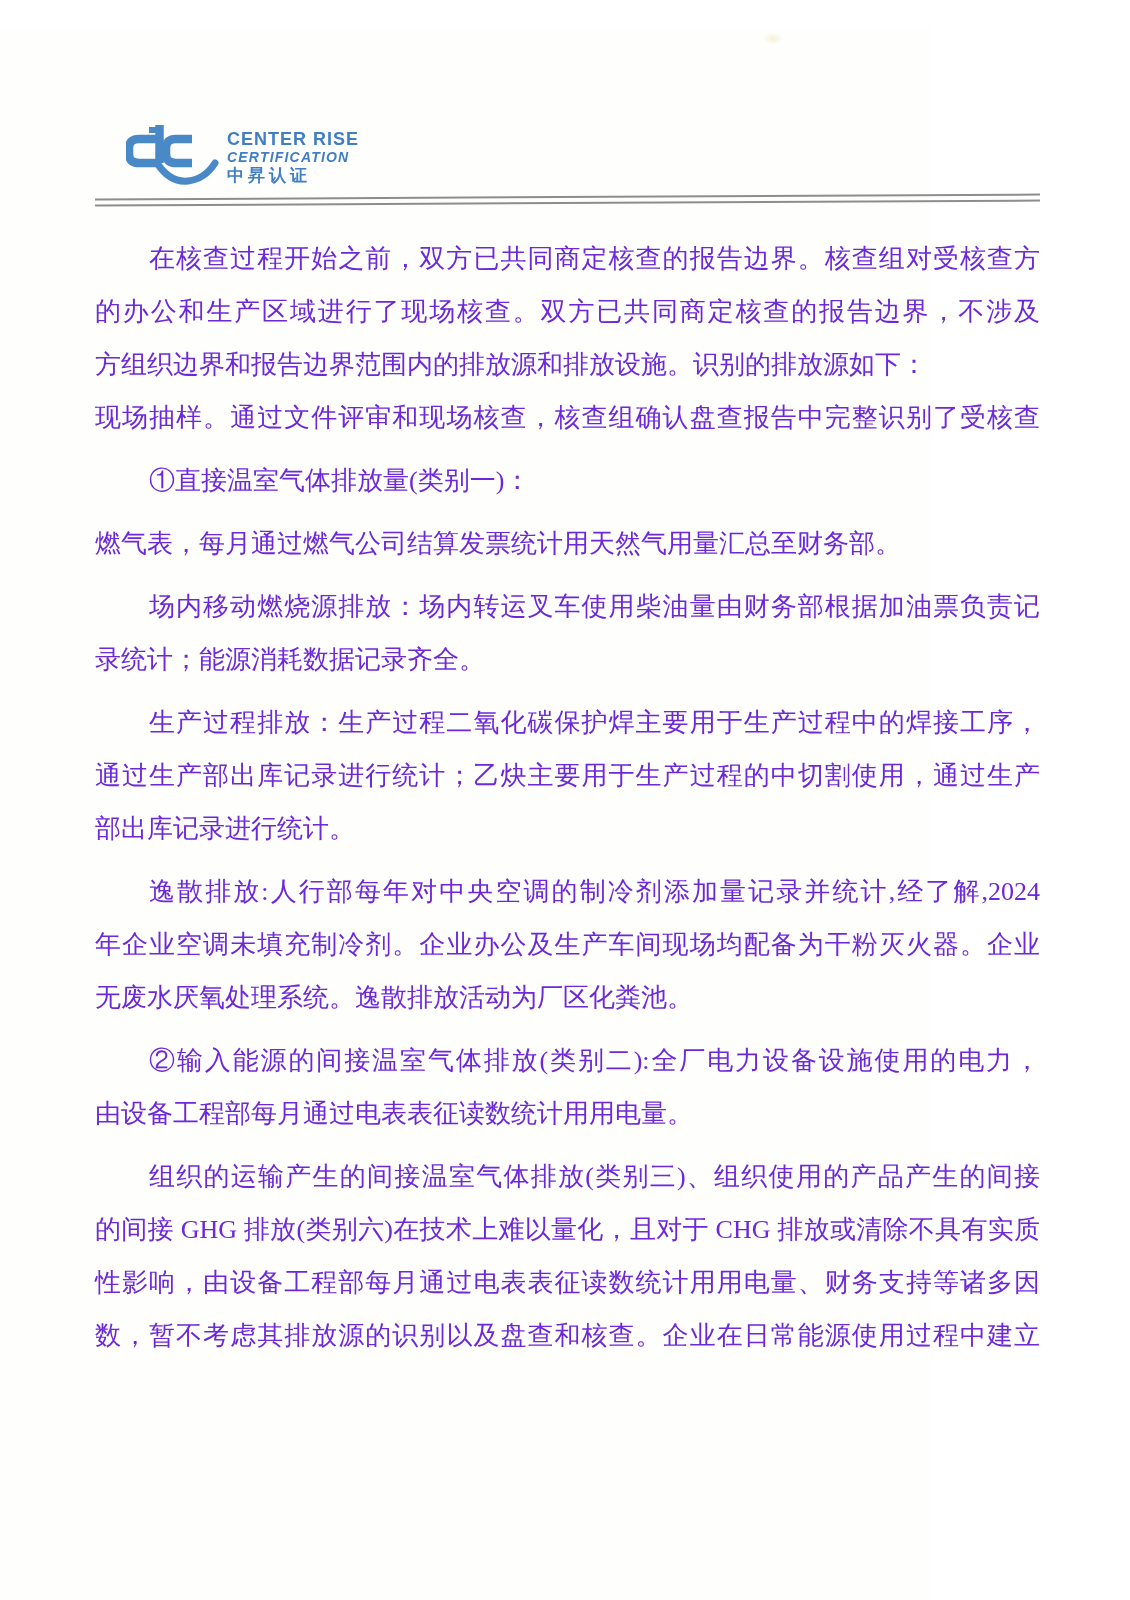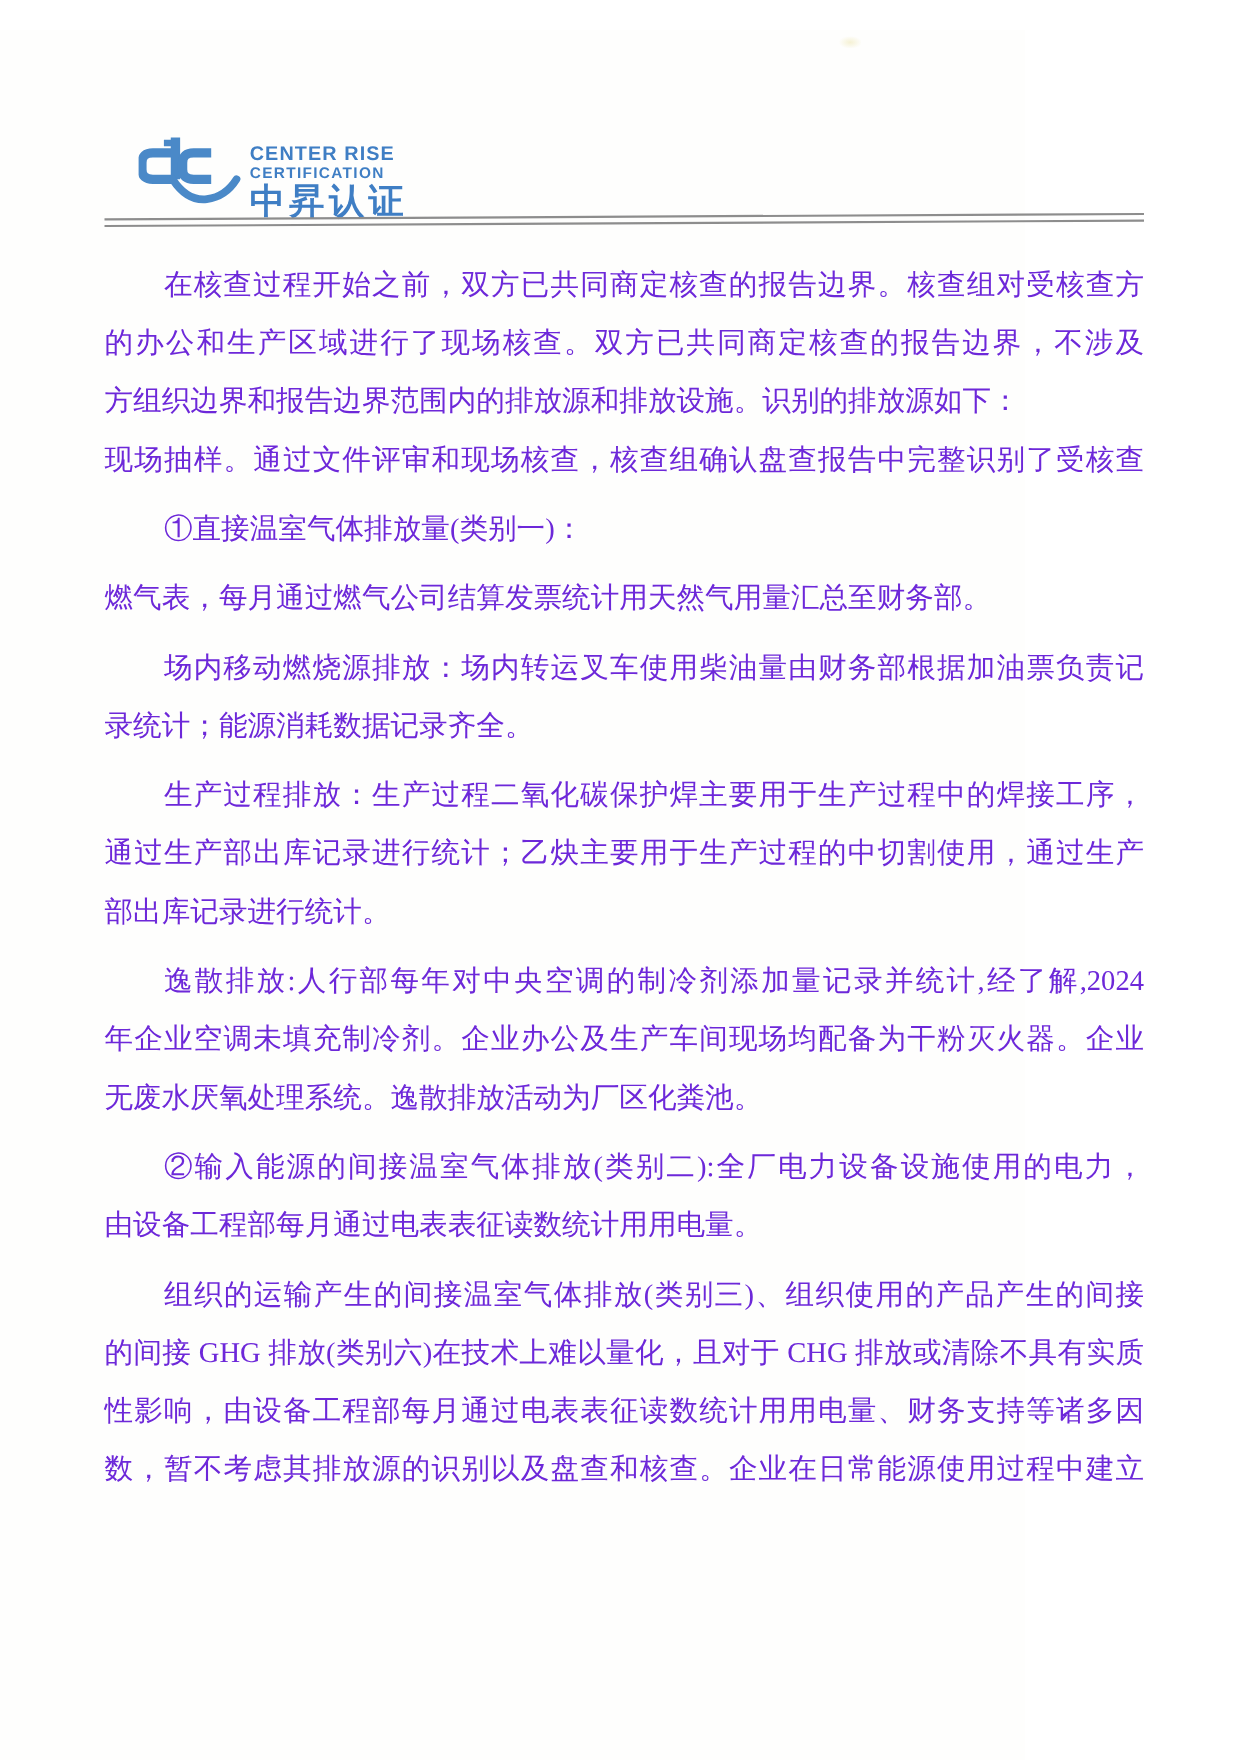--- a/index.html
+++ b/index.html
@@ -32,23 +32,24 @@
   }
   .logo-text .l1 {
     font-size: 18px;
     letter-spacing: 1px;
     margin-top: 7px;
   }
   .logo-text .l2 {
     font-size: 14px;
     letter-spacing: 1.2px;
     margin-top: 2px;
+    font-style: italic;
   }
   .logo-text .l3 {
-    font-size: 32px;
+    font-size: 17px;
     letter-spacing: 4px;
     margin-top: 3px;
   }
   .rule {
     position: absolute;
     left: 95px; top: 169px;
     width: 945px; height: 4px;
     border-top: 2px solid #8d8d8d;
     border-bottom: 2px solid #8d8d8d;
     transform: rotate(-0.3deg);

